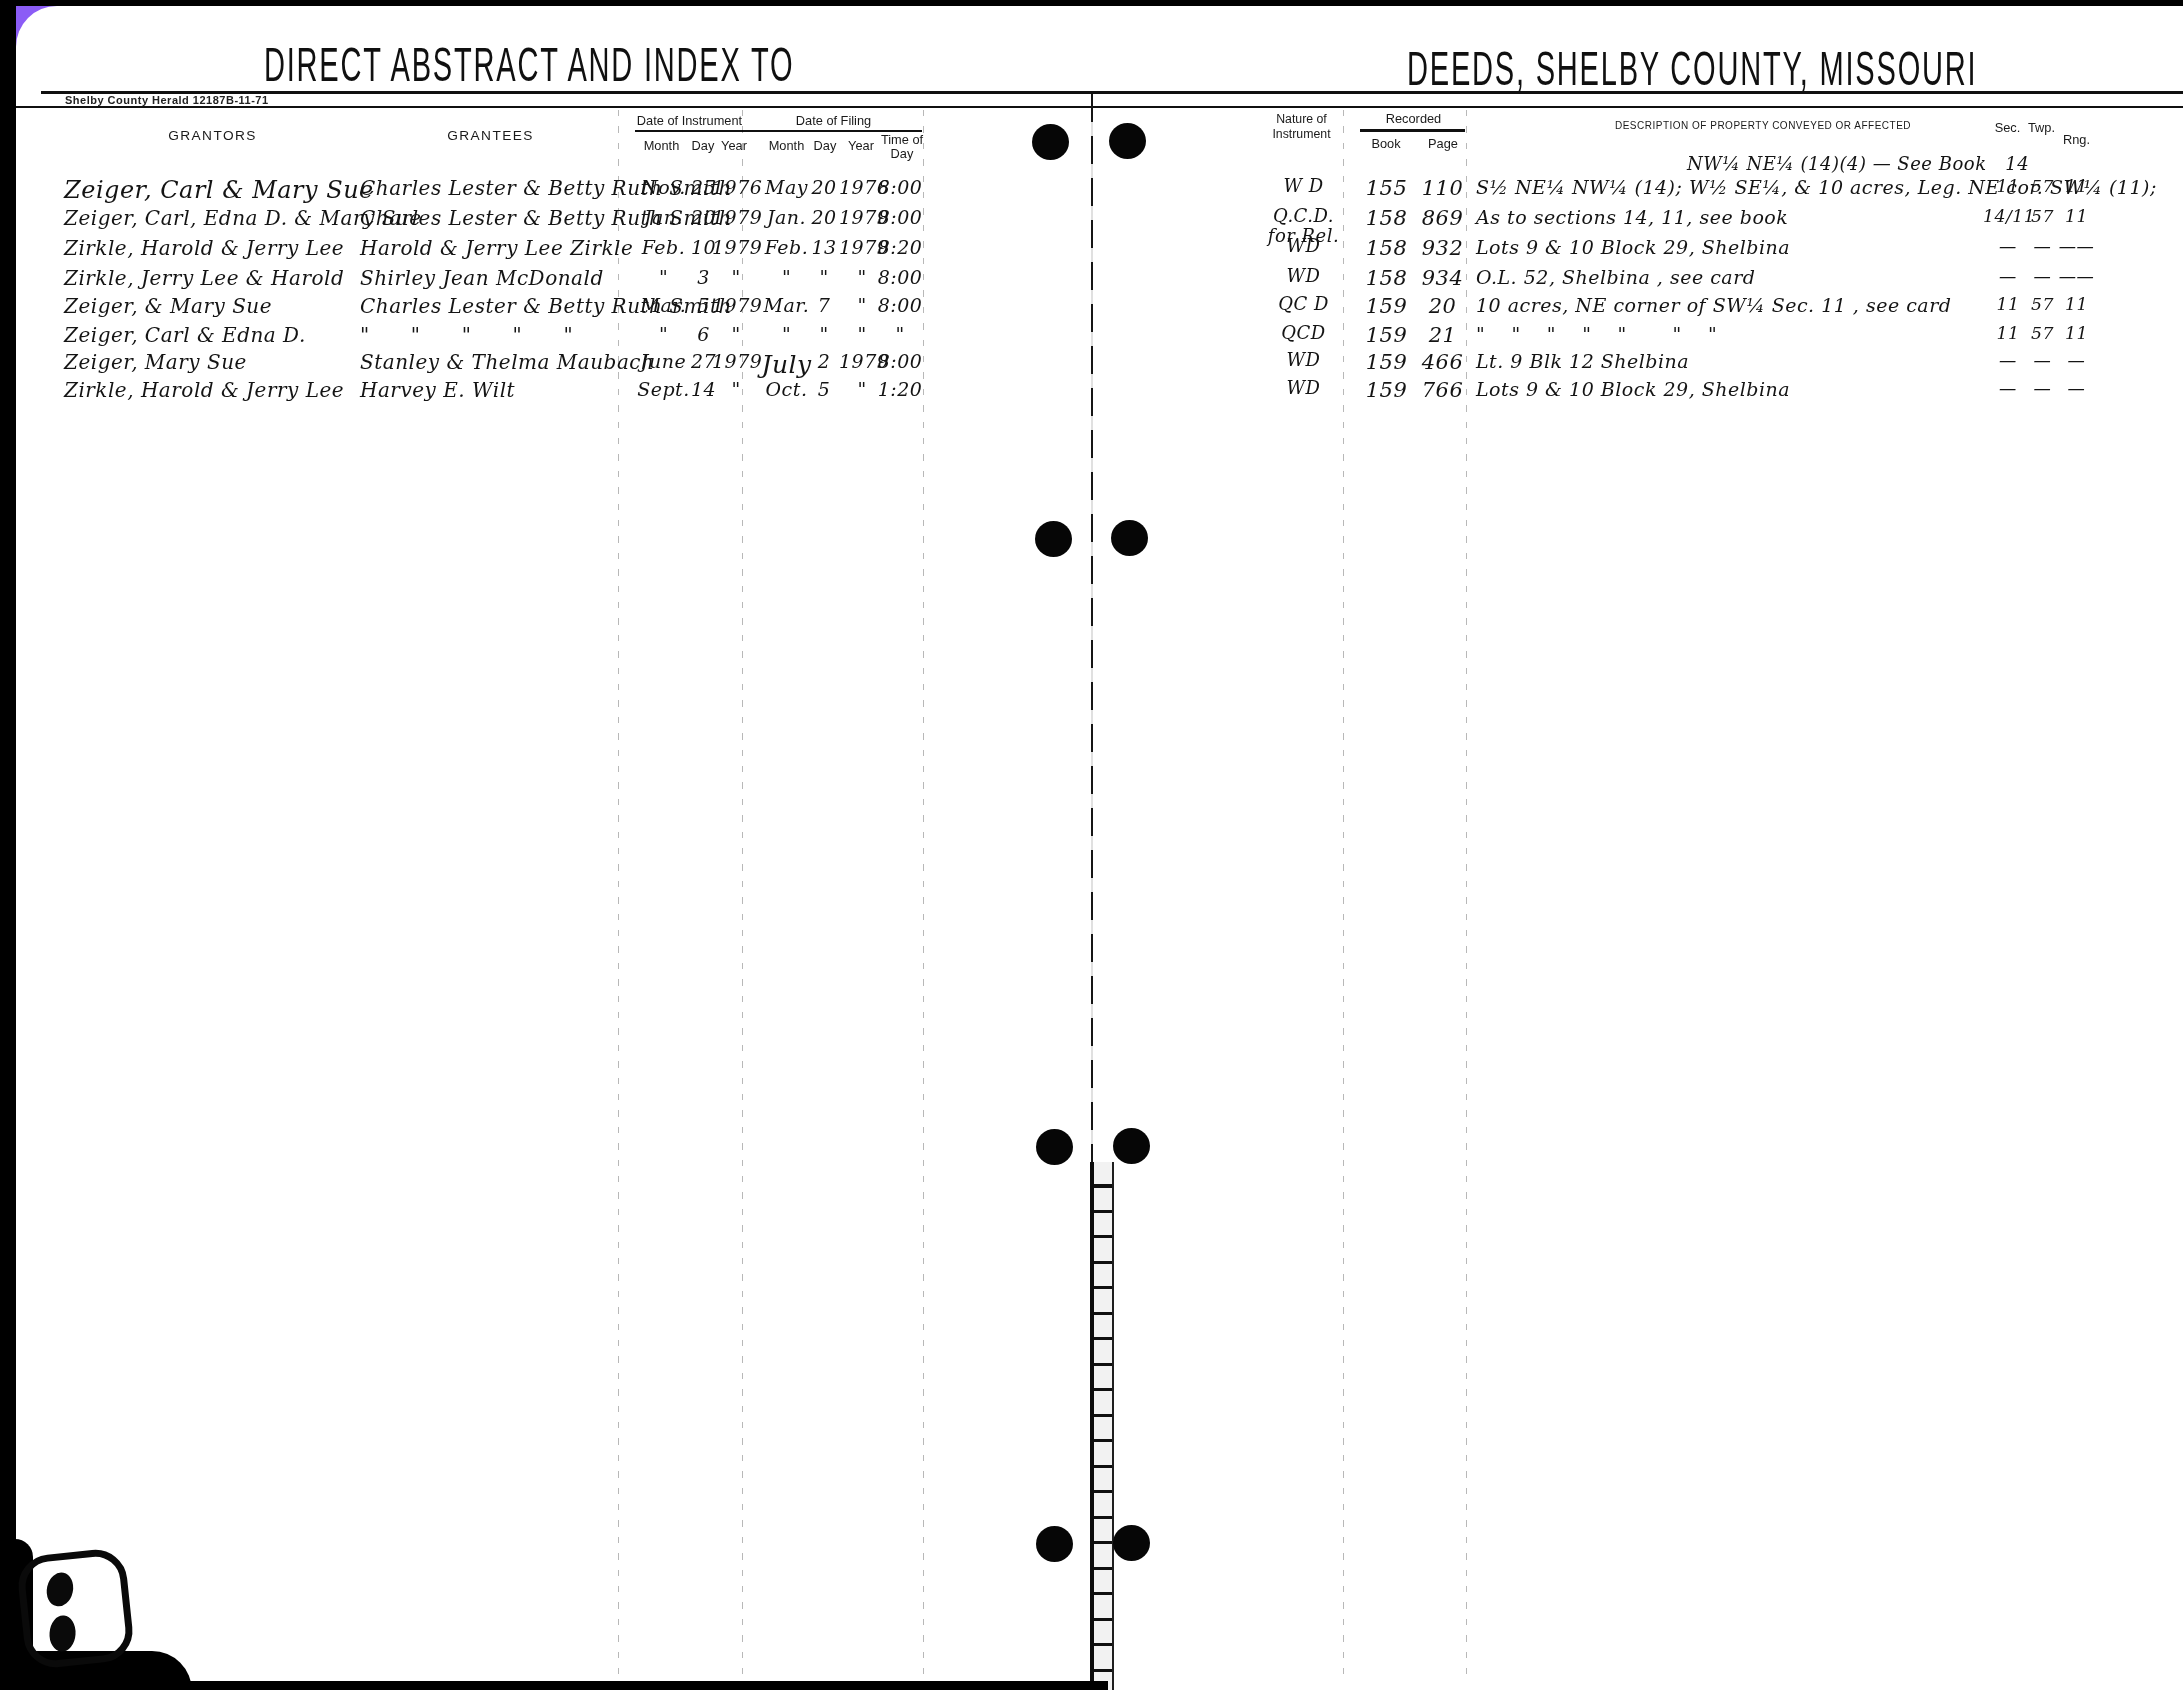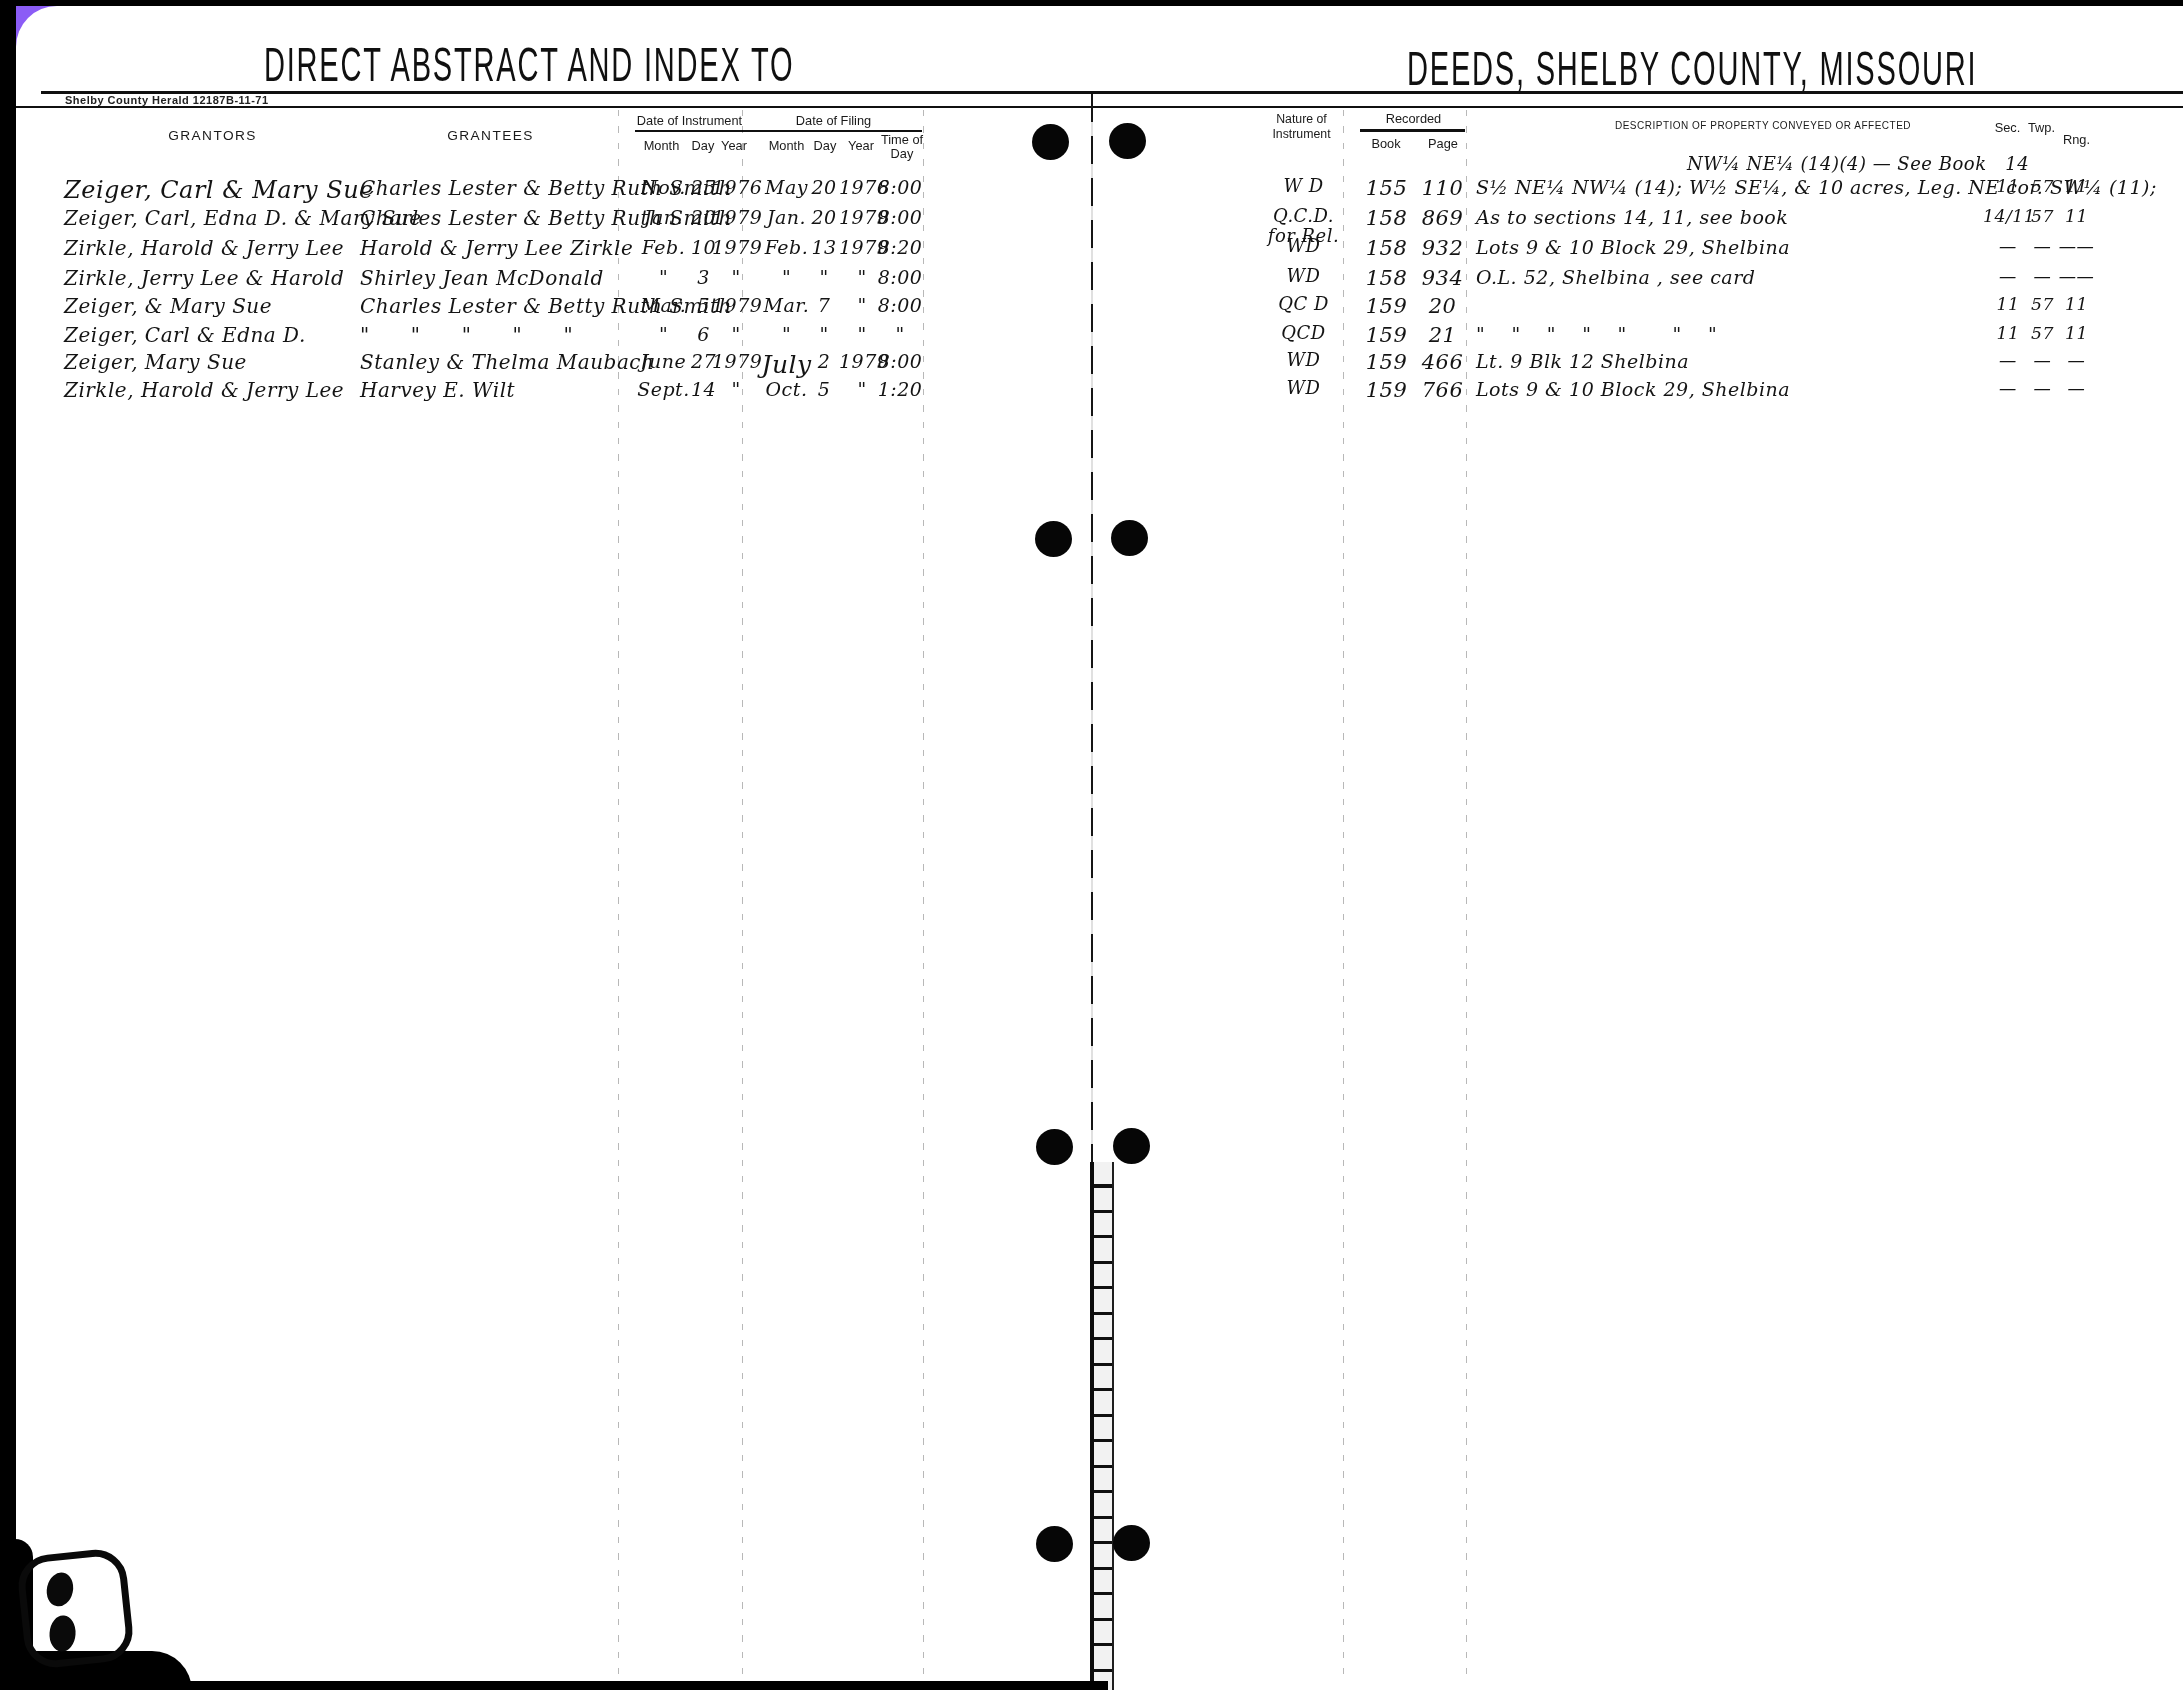--- a/index.html
+++ b/index.html
@@ -204,20 +204,21 @@
         <span class="cell hw" style="left: 1415px; width: 55px; text-align: center; font-size: 21px;">934</span>
         <span class="cell hw" style="left: 1476px; width: 689px; text-align: left; font-size: 19px;">O.L. 52, Shelbina , see card</span>
         <span class="cell hw" style="left: 1983px; width: 50px; text-align: center; font-size: 17.3px;">—</span>
         <span class="cell hw" style="left: 2022px; width: 41px; text-align: center; font-size: 17.3px;">—</span>
         <span class="cell hw" style="left: 2056px; width: 41px; text-align: center; font-size: 17.3px;">——</span>
       </div>
       <div class="row" style="top: 294px;">
         <span class="cell hw" style="left: 1258px; width: 91px; text-align: center; font-size: 18px; white-space: normal; line-height: 20px;">QC D</span>
         <span class="cell hw" style="left: 1359px; width: 55px; text-align: center; font-size: 21px;">159</span>
         <span class="cell hw" style="left: 1415px; width: 55px; text-align: center; font-size: 21px;">20</span>
+        <span class="cell hw" style="left: 1476px; width: 689px; text-align: left; font-size: 19px;">10 acres, NE corner of SW¼ Sec. 11 , see card</span>
         <span class="cell hw" style="left: 1983px; width: 50px; text-align: center; font-size: 17.3px;">11</span>
         <span class="cell hw" style="left: 2022px; width: 41px; text-align: center; font-size: 17.3px;">57</span>
         <span class="cell hw" style="left: 2056px; width: 41px; text-align: center; font-size: 17.3px;">11</span>
       </div>
       <div class="row" style="top: 323px;">
         <span class="cell hw" style="left: 1258px; width: 91px; text-align: center; font-size: 18px; white-space: normal; line-height: 20px;">QCD</span>
         <span class="cell hw" style="left: 1359px; width: 55px; text-align: center; font-size: 21px;">159</span>
         <span class="cell hw" style="left: 1415px; width: 55px; text-align: center; font-size: 21px;">21</span>
         <span class="cell hw" style="left: 1476px; width: 689px; text-align: left; font-size: 19px;">"    "    "    "    "       "    "</span>
         <span class="cell hw" style="left: 1983px; width: 50px; text-align: center; font-size: 17.3px;">11</span>

